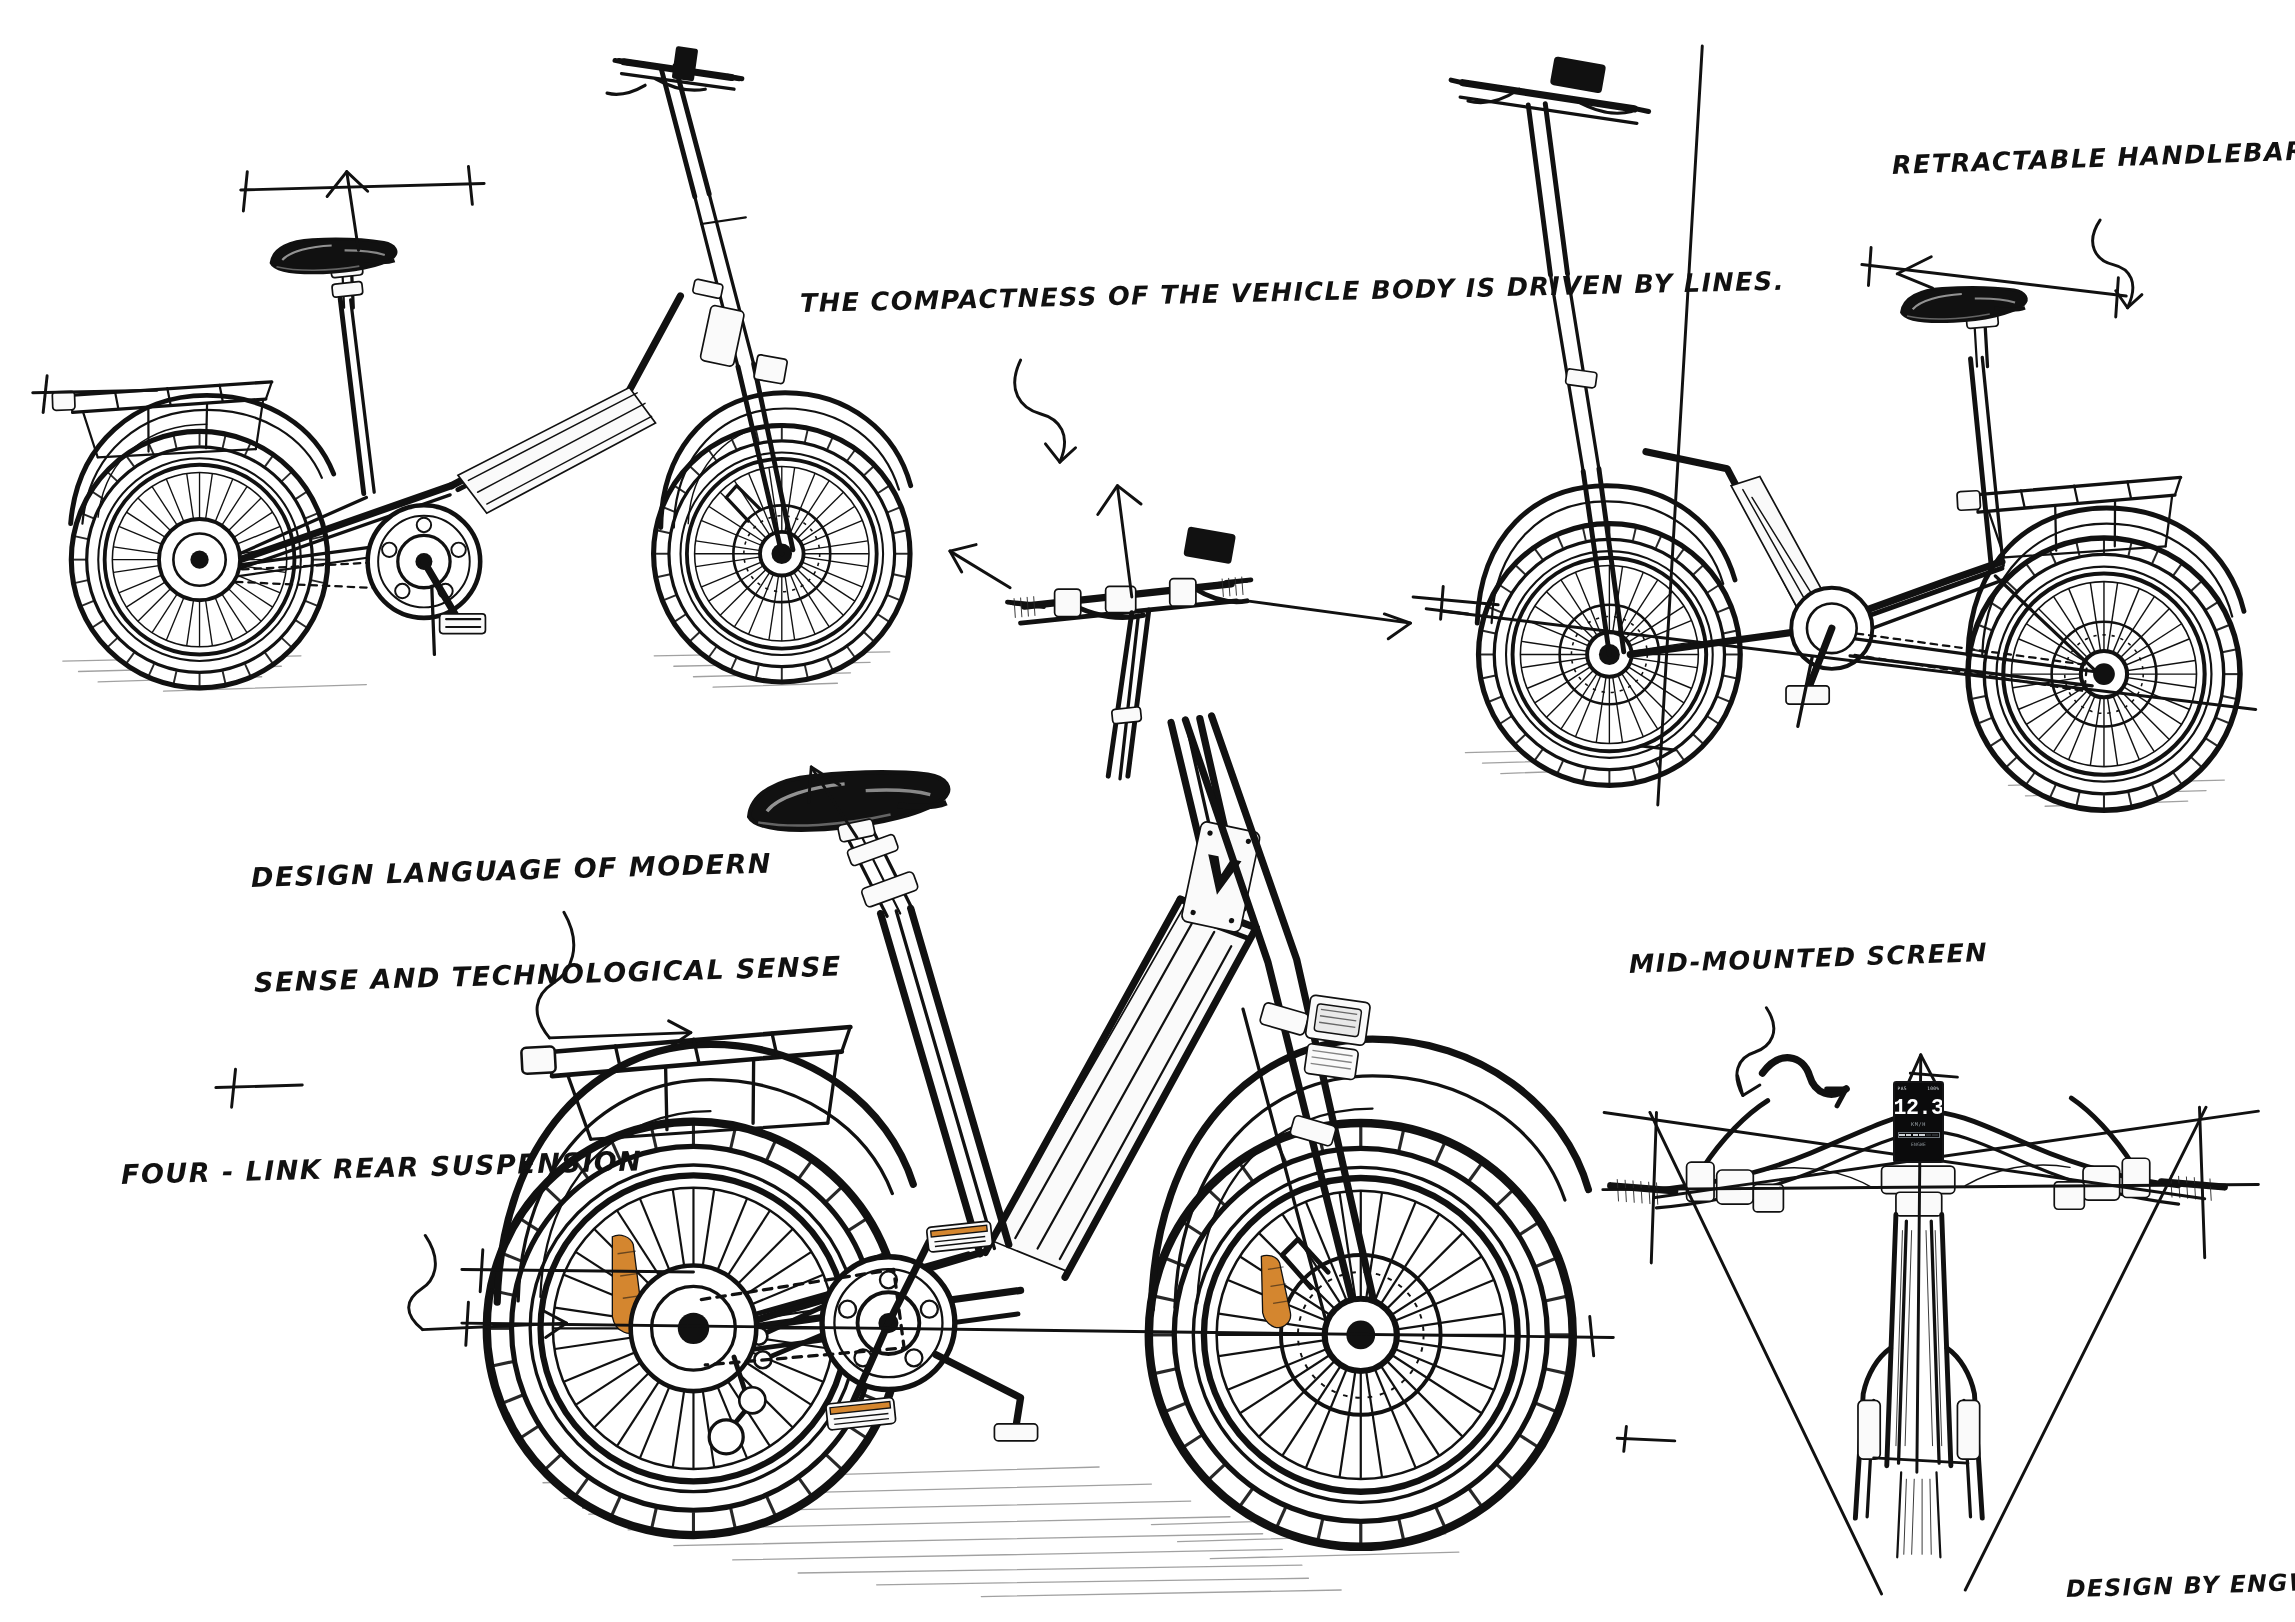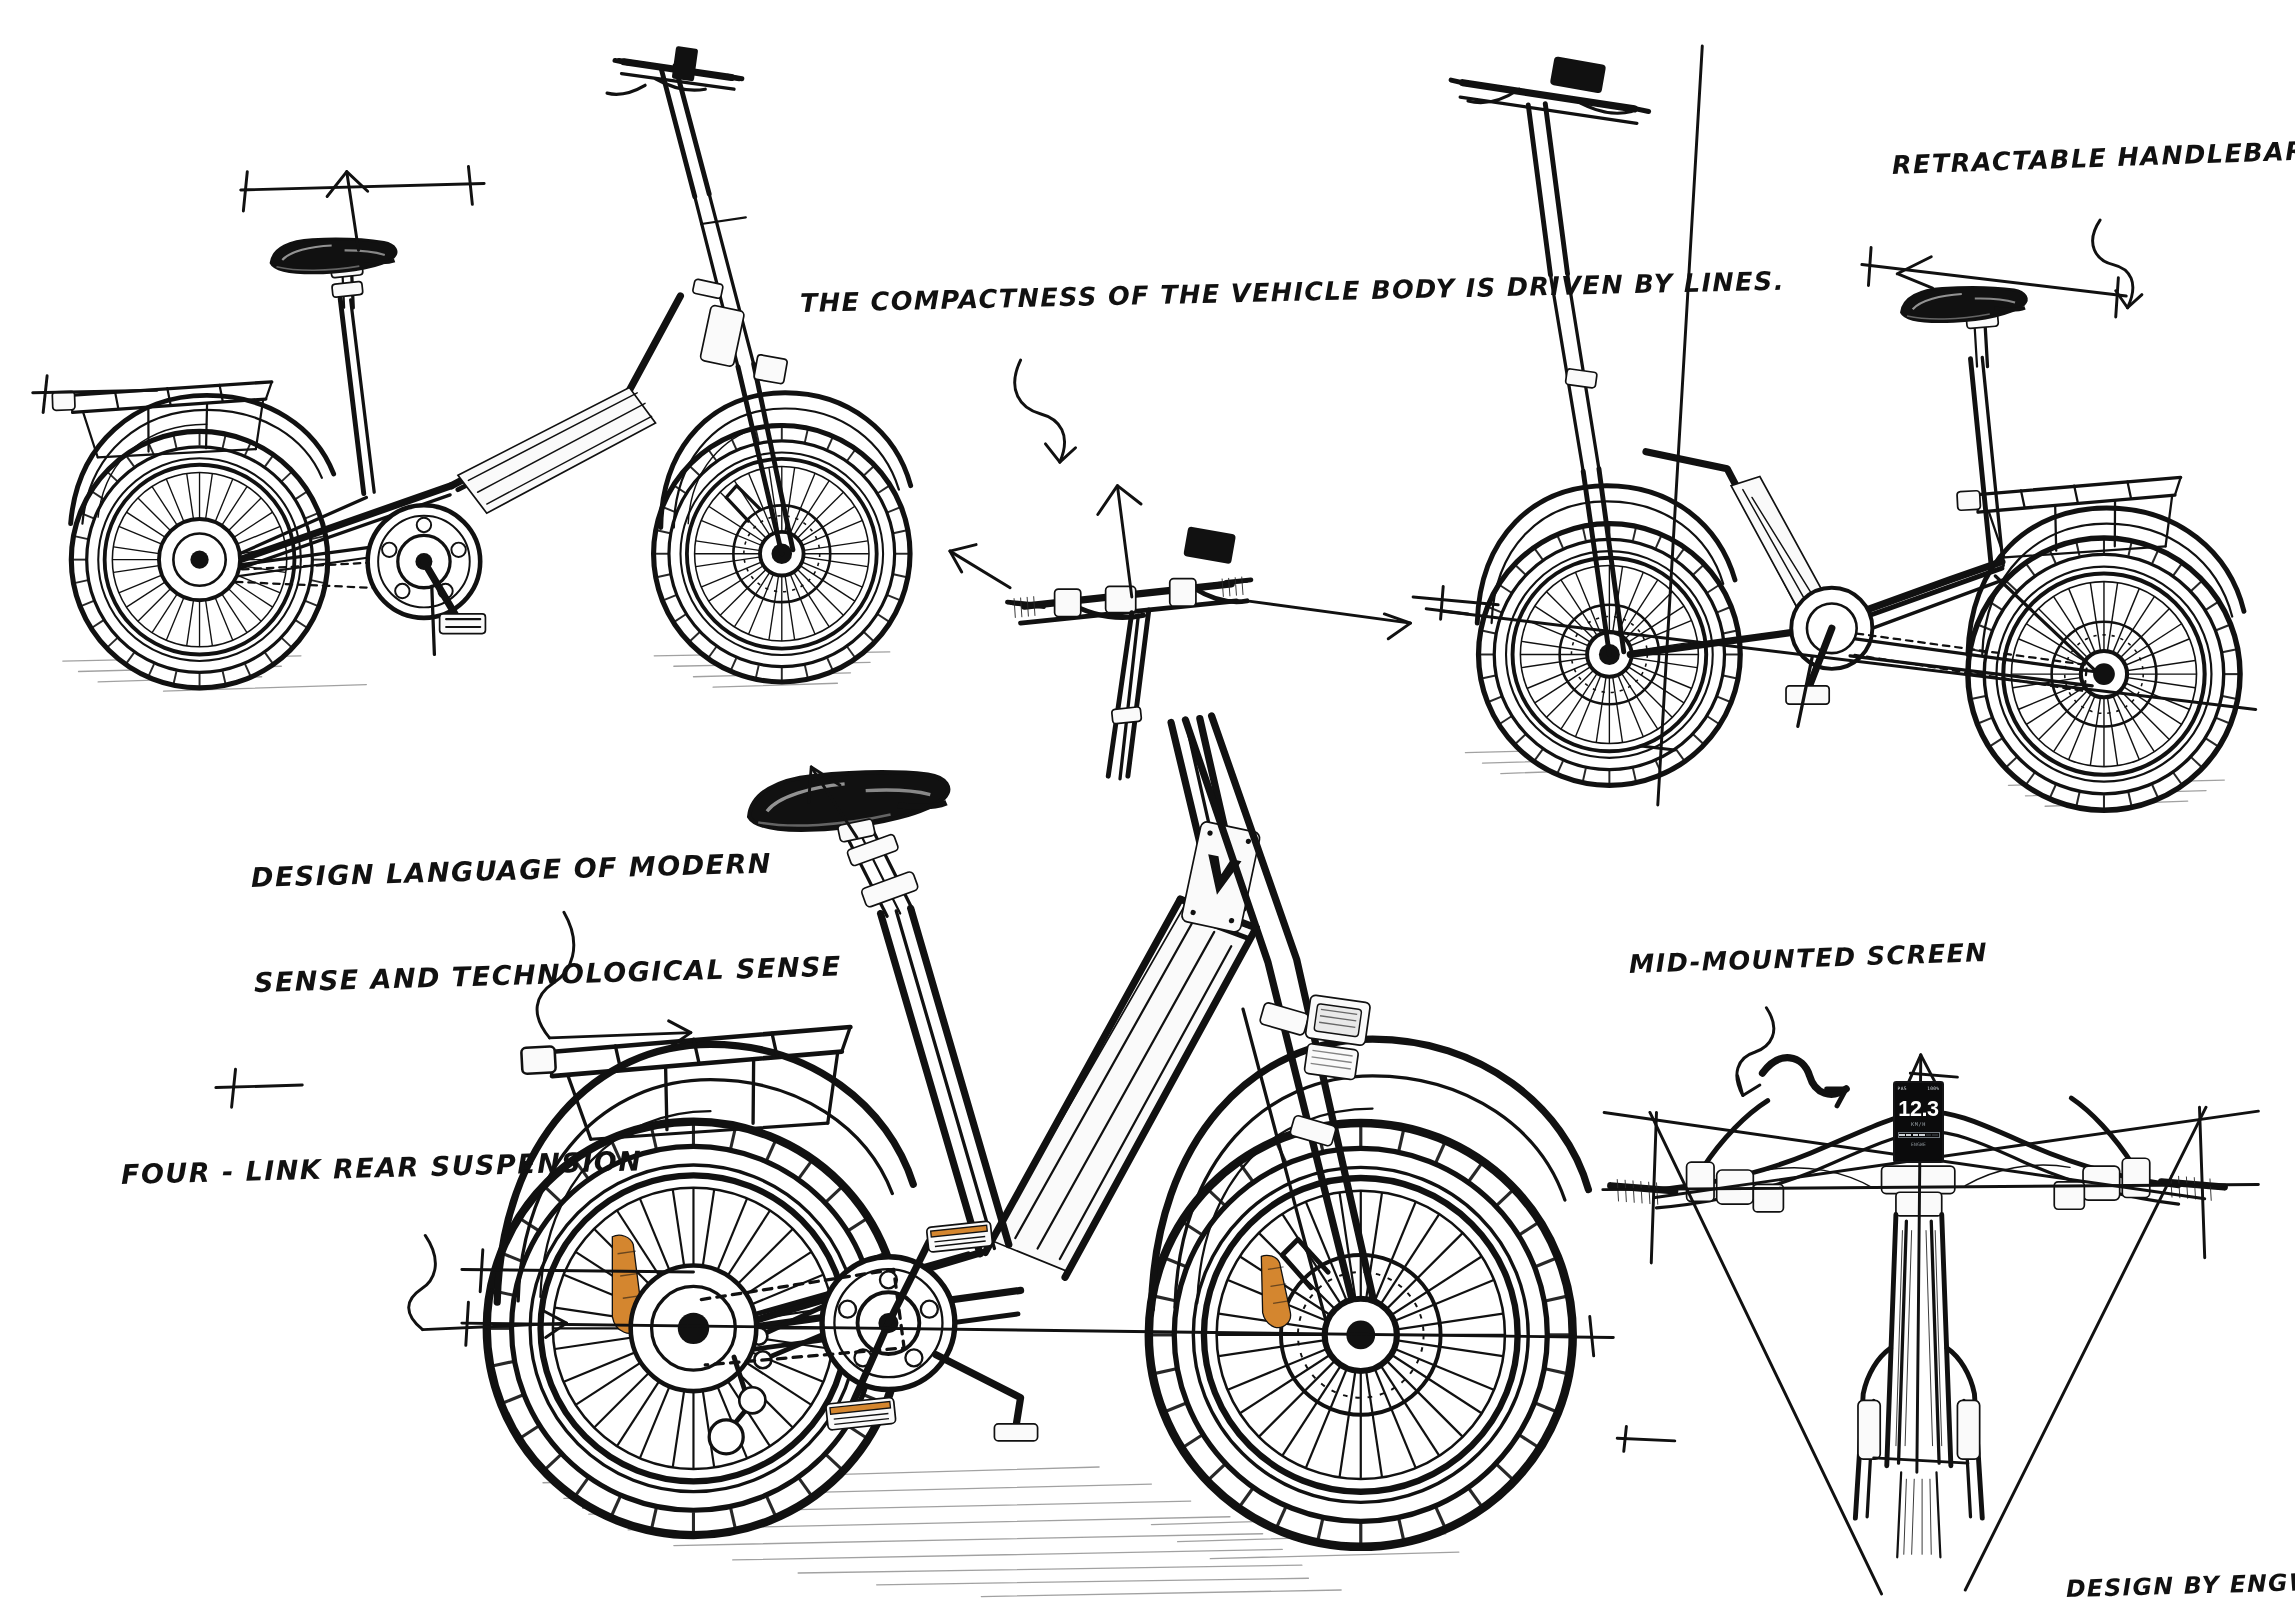--- a/index.html
+++ b/index.html
@@ -49,21 +49,21 @@
     display:flex; flex-direction:column;
     align-items:center; justify-content:flex-start;
     padding-top:2.6px;
   }
   #hud-screen .hud-top {
     font-size:4.6px; color:#cfd4d8; letter-spacing:0.06em;
     width:100%; display:flex; justify-content:space-between;
     padding:0 2.6px; font-family:"DejaVu Sans Mono", monospace;
   }
   #hud-screen .hud-speed {
-    font-family:Liberation Sans, sans-serif;
+    font-family:Liberation Mono, monospace;
     font-weight:700; font-size:21.6px; color:#ffffff;
     line-height:1; margin-top:7.2px; letter-spacing:-0.02em;
   }
   #hud-screen .hud-unit {
     font-family:"DejaVu Sans Mono", monospace;
     font-size:5.2px; color:#9aa2a8; letter-spacing:0.12em; margin-top:2px;
   }
   #hud-screen .hud-bar {
     margin-top:4.6px; width:42px; height:5.9px;
     border:0.7px solid #6e767c; display:flex; gap:1.3px; padding:0.7px;

